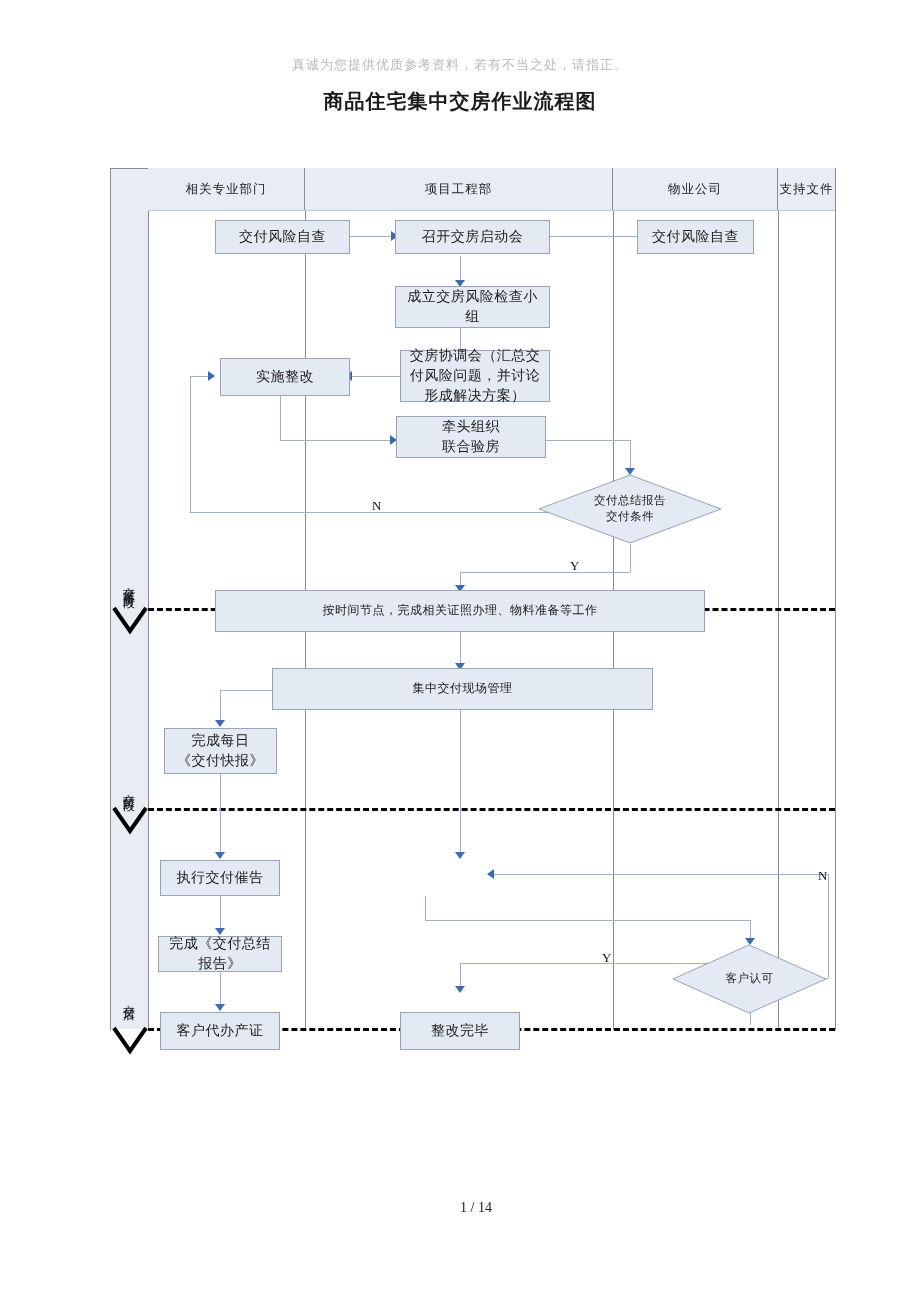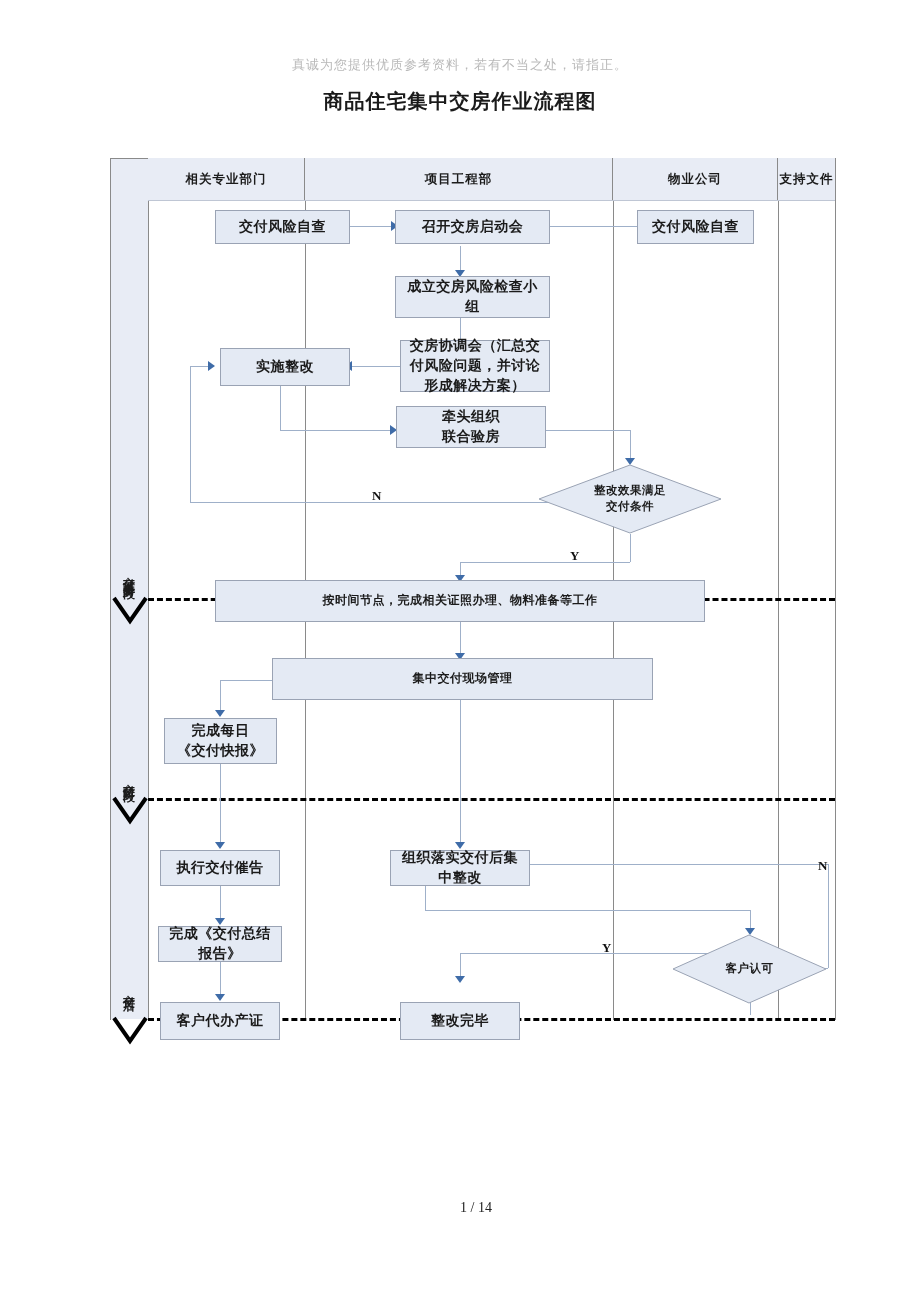--- a/index.html
+++ b/index.html
@@ -18,21 +18,21 @@
     position:absolute;left:0;top:88px;width:920px;text-align:center;
     font-size:20px;font-weight:bold;color:#1a1a1a;letter-spacing:1px;
     font-family:"Liberation Sans","DejaVu Sans",sans-serif;
   }
   .footer{
     position:absolute;left:0;top:1200px;width:920px;text-align:center;
     font-size:14px;color:#222;margin-left:16px;
   }
 
   
-  .chart{position:absolute;left:110px;top:158px;width:725px;height:862px;font-weight:bold;}
+  .chart{position:absolute;left:110px;top:168px;width:725px;height:862px;}
 
   .lane-head{
     position:absolute;top:0;height:42px;background:#e8ecf5;
     border-right:1px solid #8a8a8a;
     display:flex;align-items:center;justify-content:center;
     font-size:12.5px;color:#1c1c1c;letter-spacing:1px;
     box-sizing:border-box;
   }
   .lane-head.last{border-right:none;}
   .head-underline{
@@ -234,40 +234,39 @@
 
     <div class="node" style="left:286px;top:248px;width:150px;height:42px;flex-direction:column">
       <span>牵头组织</span>
       <span>联合验房</span>
     </div>
 
     <div class="diamond" style="left:428px;top:306px;width:184px;height:70px;flex-direction:column">
       <svg class="dshape" viewBox="0 0 184 70" preserveAspectRatio="none">
         <polygon points="92,1 183,35 92,69 1,35" fill="#e4eaf4" stroke="#9aa3b4" stroke-width="1"></polygon>
       </svg>
-      <span class="dtext">整改效果满足</span>
+      <span class="dtext">交付总结报告</span>
       <span class="dtext">交付条件</span>
     </div>
 
     <div class="node wide" style="left:105px;top:422px;width:490px;height:42px">按时间节点，完成相关证照办理、物料准备等工作</div>
 
     <div class="node wide" style="left:162px;top:500px;width:381px;height:42px">集中交付现场管理</div>
 
     <div class="node" style="left:54px;top:560px;width:113px;height:46px;flex-direction:column">
       <span>完成每日</span>
       <span>《交付快报》</span>
     </div>
 
     <div class="node" style="left:50px;top:692px;width:120px;height:36px">执行交付催告</div>
 
     <div class="node" style="left:48px;top:768px;width:124px;height:36px">完成《交付总结报告》</div>
 
     <div class="node" style="left:50px;top:844px;width:120px;height:38px">客户代办产证</div>
 
-    <div class="node" style="left:280px;top:692px;width:140px;height:36px">组织落实交付后集中整改</div>
 
     <div class="diamond" style="left:562px;top:776px;width:155px;height:70px">
       <svg class="dshape" viewBox="0 0 155 70" preserveAspectRatio="none">
         <polygon points="77,1 154,35 77,69 1,35" fill="#e4eaf4" stroke="#9aa3b4" stroke-width="1"></polygon>
       </svg>
       <span class="dtext">客户认可</span>
     </div>
 
     <div class="node" style="left:290px;top:844px;width:120px;height:38px">整改完毕</div>
 

